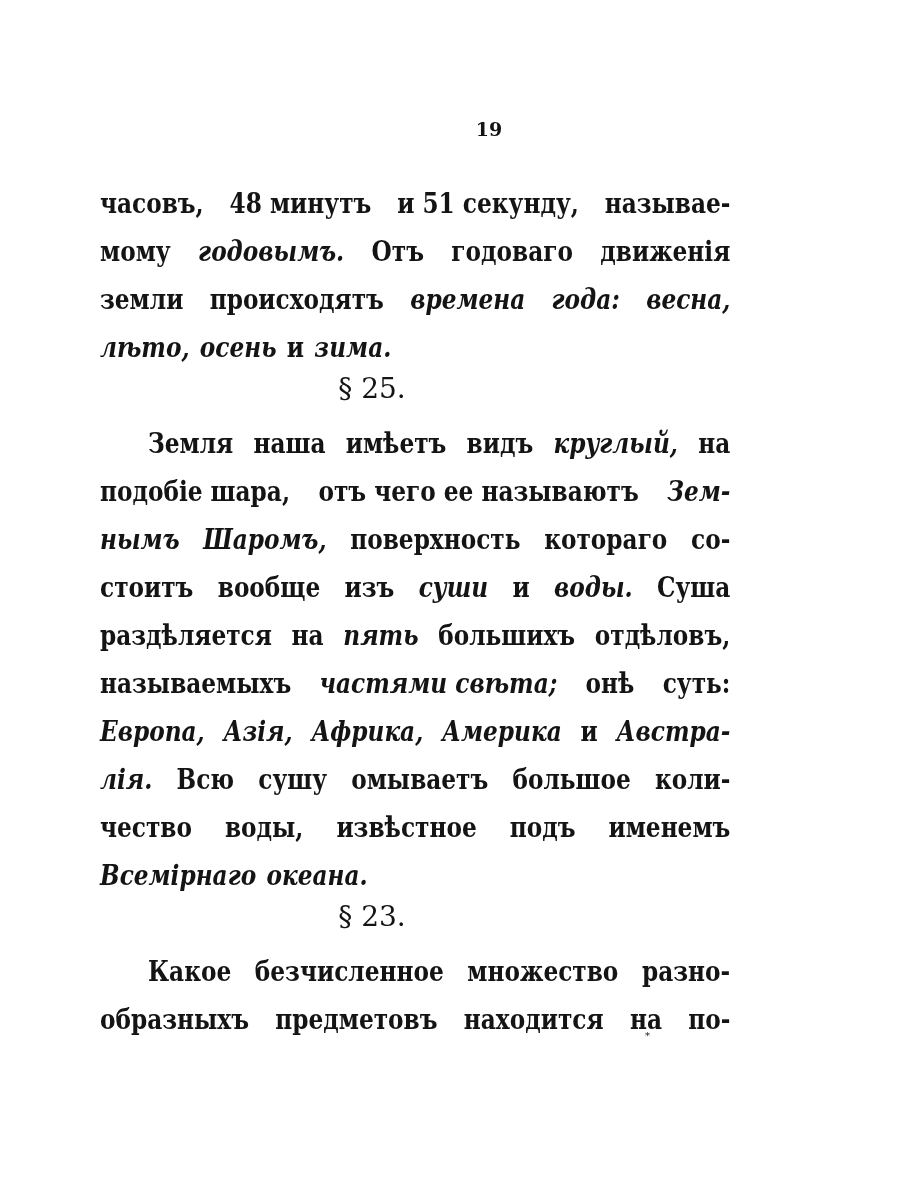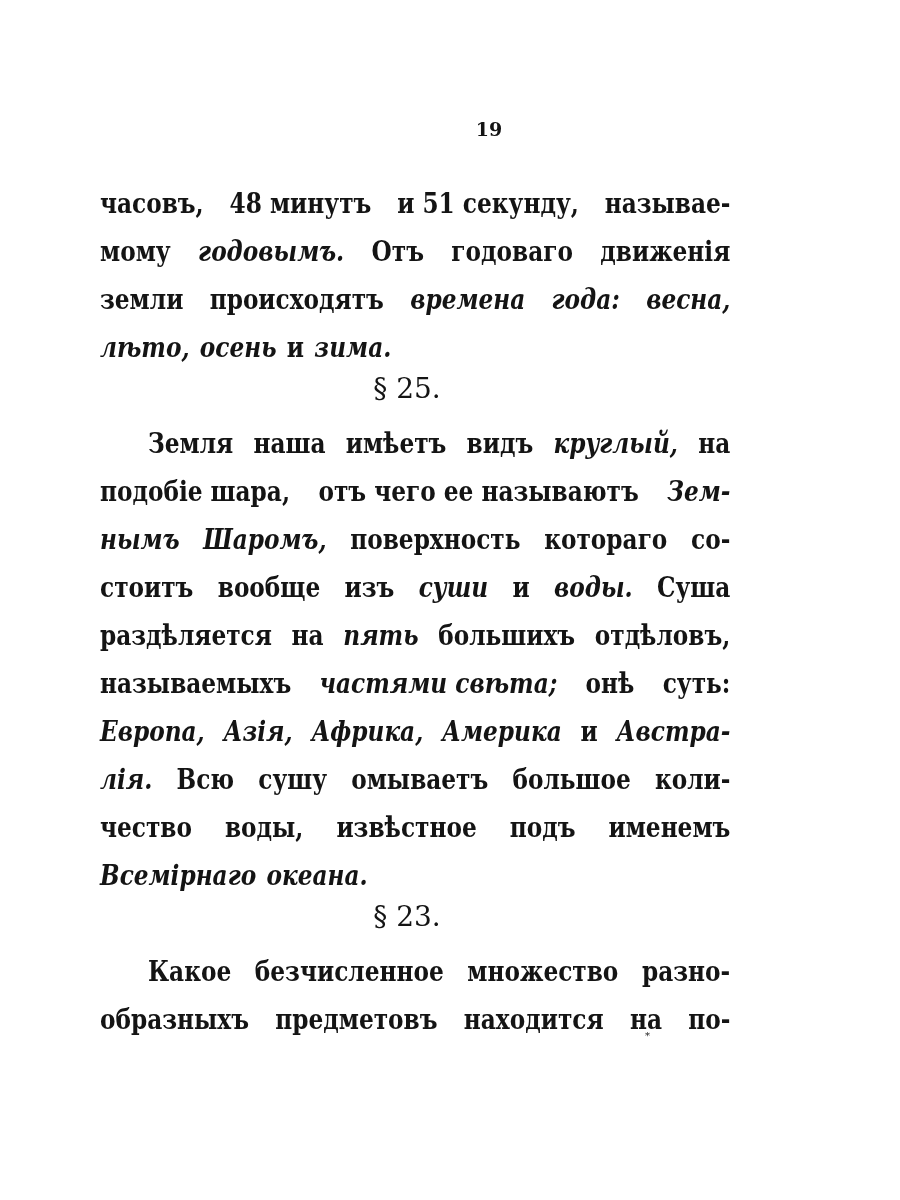--- a/index.html
+++ b/index.html
@@ -7,21 +7,21 @@
          font-family: "DejaVu Serif", "Liberation Serif", serif; color: #141414; }
   .page-number { position: absolute; top: 118px; left: 0; width: 900px; text-align: center;
                  font-size: 19px; font-weight: bold; margin-left: 39px; }
   .line { position: absolute; left: 100px; width: 630px; height: 48px; line-height: 48px;
           font-size: 27px; font-weight: bold; white-space: nowrap;
           display: flex; justify-content: space-between; transform: scaleX(0.86); transform-origin: left center; width: 733px; }
   .line.indent { left: 148px; width: 677px; }
   .line.last { justify-content: flex-start; gap: 12px; }
   .line span.it { font-style: italic; }
   .heading { position: absolute; left: 0; width: 744px; text-align: center; font-size: 28px;
-             font-weight: normal; padding-left: 35px; }
+             font-weight: normal; }
   .mark { position: absolute; font-size: 10px; }
 </style>
 </head>
 <body>
 
 <div id="page">
   <div class="page-number">19</div>
   <div id="content">
       <div class="line" style="top: 180px;">
         <span>часовъ,</span>

